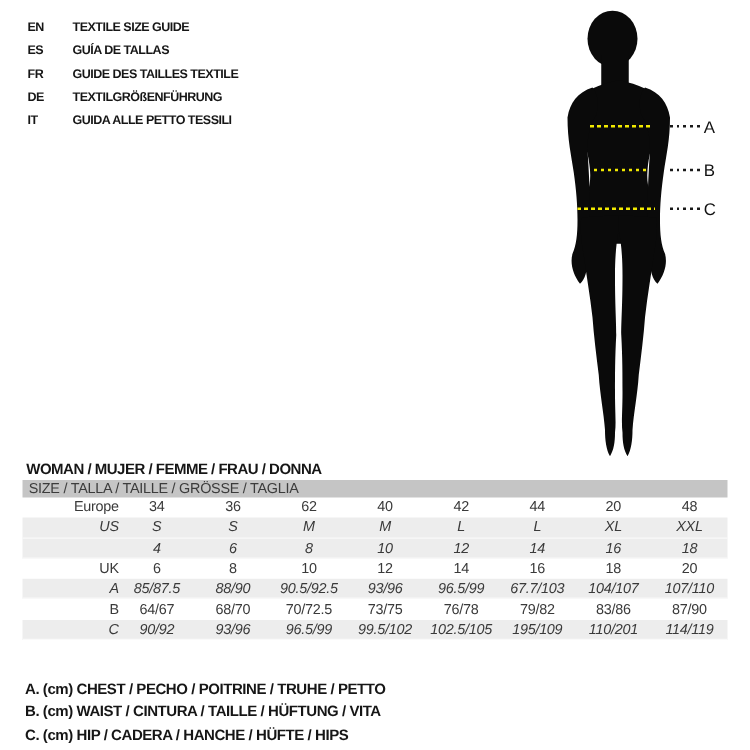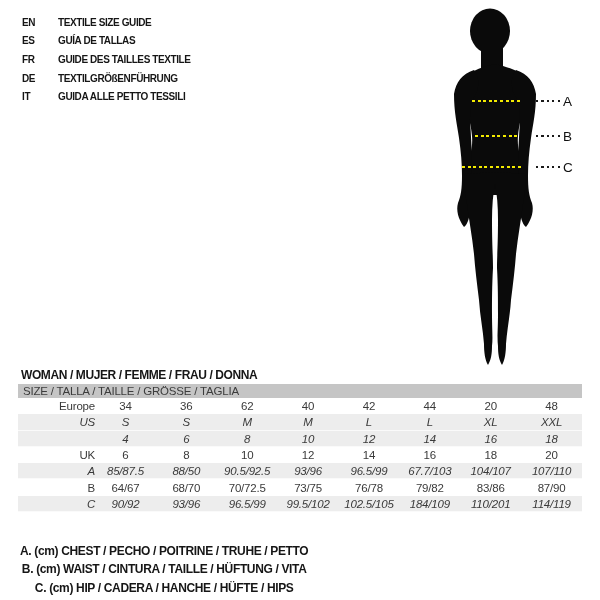--- a/index.html
+++ b/index.html
@@ -45,21 +45,21 @@
     font-size:11.5px; color:#3a3a3a; letter-spacing:-0.2px; }
   .thead { height:14px; line-height:14px; background:var(--thead); padding-left:5px;
     color:#3c3c3c; white-space:nowrap; }
   .trow { display:grid; grid-template-columns:77px repeat(8, 1fr); height:16.3px;
     align-items:center; }
   .trow.shaded { background:var(--shade); box-shadow: inset 0 -1px 0 #fafafa; font-style: italic; }
   .cell { text-align:center; white-space:nowrap; }
   .cell.label { text-align:right; padding-left:5px;margin-left:20px; }
 
   
-  .legend { position:absolute; left:20px; top:542px;text-align:center; }
+  .legend { position:absolute; left:20px; top:542px; }
   .legend-line { height:18.4px; line-height:18.4px; font-weight:bold; font-size:12px;
     letter-spacing:-0.35px; color:var(--ink); white-space:nowrap; }
 </style>
 </head>
 <body>
 
 <div class="canvas" style="--yellow: #f2ea00; --thead: #c5c5c5; --shade: #ededed; --ink: #161616;">
 
   <div class="langs" id="langs">
       <div class="lang-row">
@@ -175,21 +175,21 @@
           <span class="cell">10</span>
           <span class="cell">12</span>
           <span class="cell">14</span>
           <span class="cell">16</span>
           <span class="cell">18</span>
           <span class="cell">20</span>
         </div>
         <div class="trow shaded">
           <span class="cell label">A</span>
           <span class="cell">85/87.5</span>
-          <span class="cell">88/50</span>
+          <span class="cell">88/90</span>
           <span class="cell">90.5/92.5</span>
           <span class="cell">93/96</span>
           <span class="cell">96.5/99</span>
           <span class="cell">67.7/103</span>
           <span class="cell">104/107</span>
           <span class="cell">107/110</span>
         </div>
         <div class="trow">
           <span class="cell label">B</span>
           <span class="cell">64/67</span>
@@ -201,21 +201,21 @@
           <span class="cell">83/86</span>
           <span class="cell">87/90</span>
         </div>
         <div class="trow shaded">
           <span class="cell label">C</span>
           <span class="cell">90/92</span>
           <span class="cell">93/96</span>
           <span class="cell">96.5/99</span>
           <span class="cell">99.5/102</span>
           <span class="cell">102.5/105</span>
-          <span class="cell">184/109</span>
+          <span class="cell">195/109</span>
           <span class="cell">110/201</span>
           <span class="cell">114/119</span>
         </div>
       </div>
   </div>
 
   <div class="legend" id="legend">
       <div class="legend-line">A. (cm) CHEST / PECHO / POITRINE / TRUHE / PETTO</div>
       <div class="legend-line">B. (cm) WAIST / CINTURA / TAILLE / HÜFTUNG / VITA</div>
       <div class="legend-line">C. (cm) HIP / CADERA / HANCHE / HÜFTE / HIPS</div>

